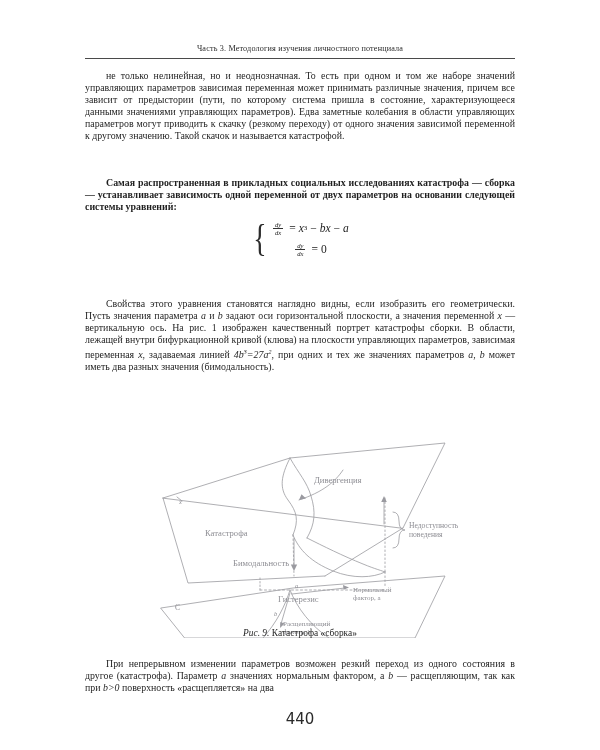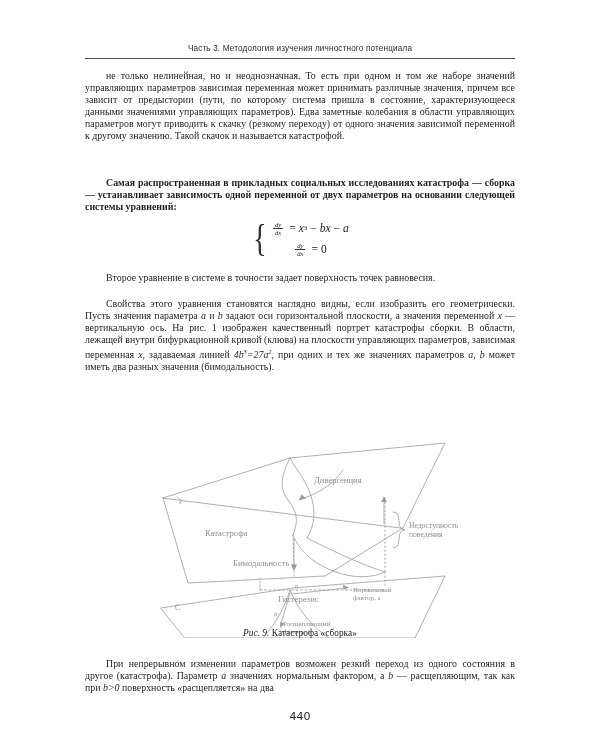--- a/index.html
+++ b/index.html
@@ -25,21 +25,21 @@
   
   .running-head {
     position: absolute;
     top: 44px;
     left: 85px;
     width: 430px;
     text-align: center;
     font-size: 8.2px;
     letter-spacing: 0.15px;
     color: #2a2a2a;
-    font-family: Liberation Sans, sans-serif;
+    font-family: Liberation Serif, serif;
   }
   .head-rule {
     position: absolute;
     top: 58px;
     left: 85px;
     width: 430px;
     height: 1px;
     background: #4a4a4a;
   }
 
@@ -141,21 +141,21 @@
   }
   .fig-caption .it { font-style: italic; }
 
   
   .folio {
     position: absolute;
     top: 710px;
     left: 85px;
     width: 430px;
     text-align: center;
-    font-size: 11px;
+    font-size: 15px;
     color: #2a2a2a;
     font-family: "DejaVu Sans", "Liberation Sans", sans-serif;
   }
 
   .fig-label {
     font-family: "Liberation Serif", "DejaVu Serif", serif;
     fill: #8d8d93;
   }
 </style>
 </head>
@@ -196,23 +196,20 @@
             <span class="num">dy</span>
             <span class="den">dx</span>
           </span>
           <span class="eq-op">=</span>
           <span class="eq-var" style="font-style:normal">0</span>
         </div>
       </div>
     </div>
   </div>
 
-  <div class="col" id="para3">
-    <p>Второе уравнение в системе в точности задает поверхность точек равновесия.</p>
-  </div>
 
   <div class="col" id="para4">
     <p><span>Свойства этого уравнения становятся наглядно видны, если изобразить его геометрически. Пусть значения параметра </span><span class="it">a</span><span> и </span><span class="it">b</span><span> задают оси горизонтальной плоскости, а значения переменной </span><span class="it">x</span><span> — вертикальную ось. На рис. 1 изображен качественный портрет катастрофы сборки. В области, лежащей внутри бифуркационной кривой (клюва) на плоскости управляющих параметров, зависимая переменная </span><span class="it">x</span><span>, задаваемая линией </span><span class="it">4b</span><sup class="it" style="font-size:6.5px">3</sup><span class="it">=27a</span><sup class="it" style="font-size:6.5px">2</sup><span>, при одних и тех же значениях параметров </span><span class="it">a</span><span>, </span><span class="it">b</span><span> может иметь два разных значения (бимодальность).</span></p>
   </div>
 
   <div class="figure">
     <svg width="430" height="200" viewBox="0 0 430 200">
       <g fill="none" stroke="#9a9aa0" stroke-width="0.8" stroke-linejoin="round" stroke-linecap="round">
 
         <path d="M78,60 L205,20 L360,5 L318,90 Z"></path>

